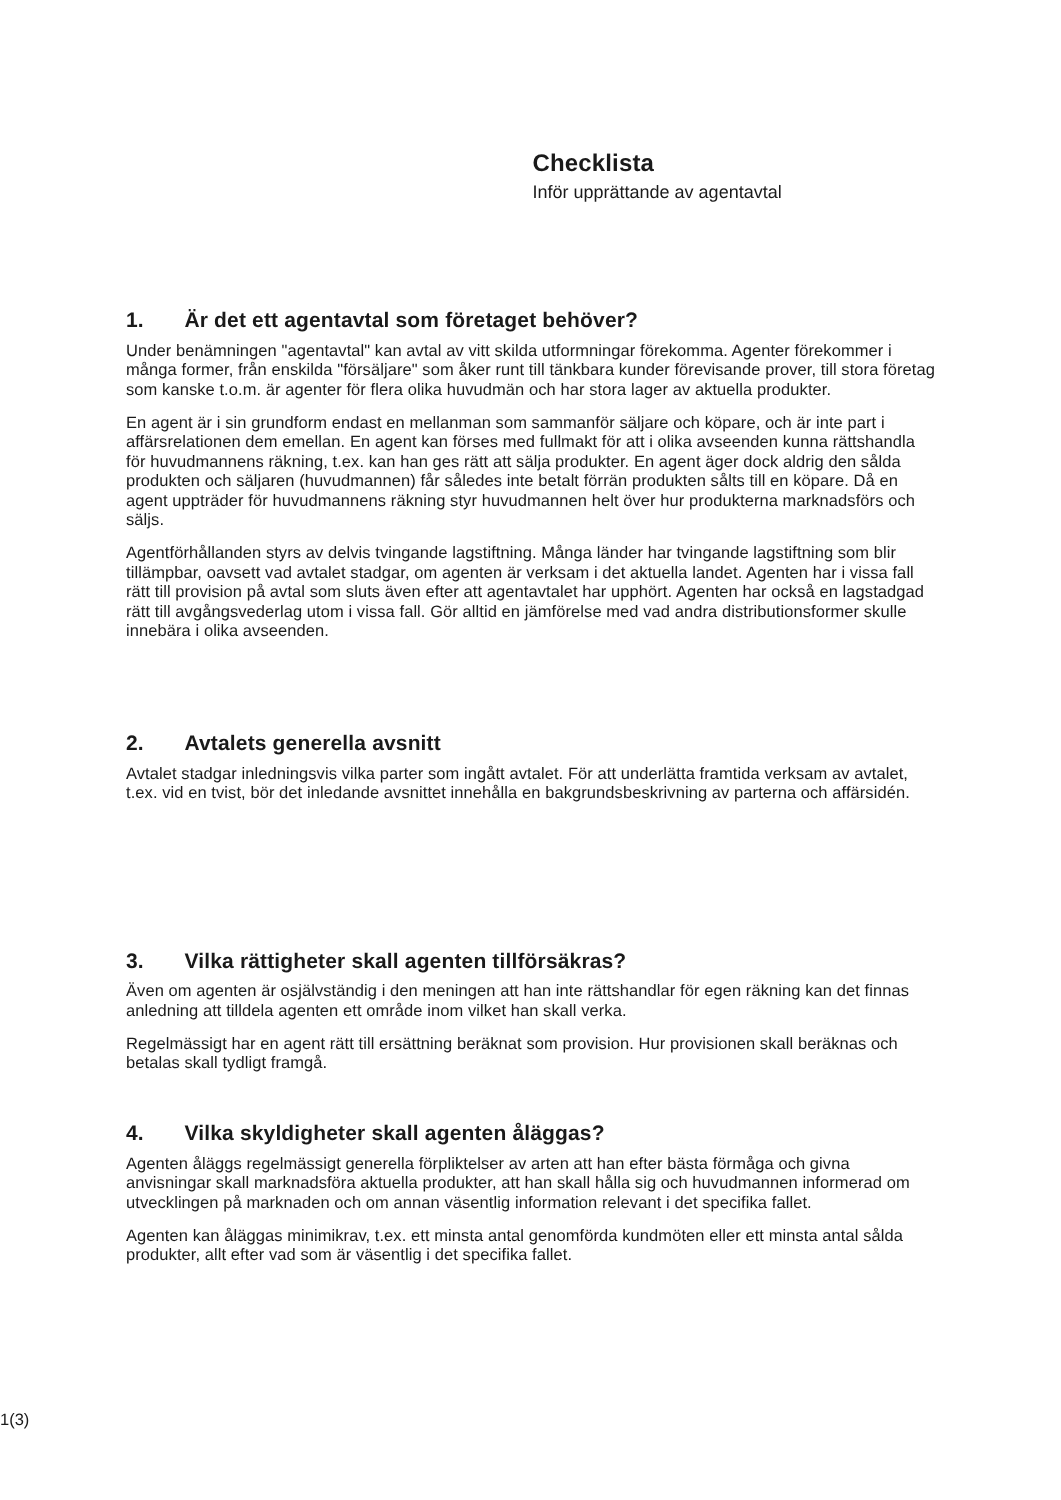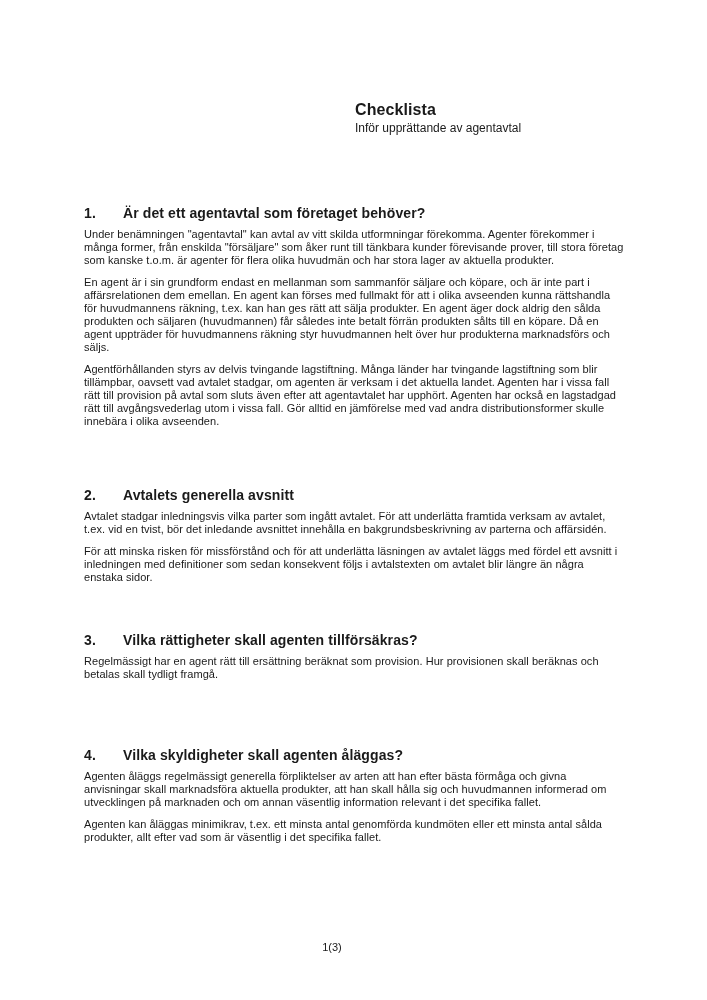--- a/index.html
+++ b/index.html
@@ -51,21 +51,20 @@
     margin: 0;
     letter-spacing: 0.05px;
   }
   .section p:first-of-type { margin-top: 7px; }
   .section p + p { margin-top: 9px; }
   .footer {
     position: absolute;
     left: 0;
     top: 941px;
     width: 664px;
-    text-align: center;
     font-size: 11px;
     line-height: 13px;
   }
   #sec-1 { top: 205px; }
   #sec-2 { top: 487px; }
   #sec-3 { top: 632px; }
   #sec-4 { top: 747px; }
 </style>
 </head>
 <body>
@@ -84,28 +83,28 @@
   <p>En agent är i sin grundform endast en mellanman som sammanför säljare och köpare, och är inte part i affärsrelationen dem emellan. En agent kan förses med fullmakt för att i olika avseenden kunna rättshandla för huvudmannens räkning, t.ex. kan han ges rätt att sälja produkter. En agent äger dock aldrig den sålda produkten och säljaren (huvudmannen) får således inte betalt förrän produkten sålts till en köpare. Då en agent uppträder för huvudmannens räkning styr huvudmannen helt över hur produkterna marknadsförs och säljs.</p>
   <p>Agentförhållanden styrs av delvis tvingande lagstiftning. Många länder har tvingande lagstiftning som blir tillämpbar, oavsett vad avtalet stadgar, om agenten är verksam i det aktuella landet. Agenten har i vissa fall rätt till provision på avtal som sluts även efter att agentavtalet har upphört. Agenten har också en lagstadgad rätt till avgångsvederlag utom i vissa fall. Gör alltid en jämförelse med vad andra distributionsformer skulle innebära i olika avseenden.</p>
 </section>
 
 <section class="section" id="sec-2">
   <div class="section-heading">
     <span class="section-number">2.</span>
     <span class="section-heading-text">Avtalets generella avsnitt</span>
   </div>
   <p>Avtalet stadgar inledningsvis vilka parter som ingått avtalet. För att underlätta framtida verksam av avtalet, t.ex. vid en tvist, bör det inledande avsnittet innehålla en bakgrundsbeskrivning av parterna och affärsidén.</p>
-  <p>För att minska risken för missförstånd och för att underlätta läsningen av avtalet läggs med fördel ett avsnitt i inledningen med definitioner som sedan konsekvent följs i avtalstexten om avtalet blir längre än några enstaka sidor.</p>
 </section>
 
 <section class="section" id="sec-3">
   <div class="section-heading">
     <span class="section-number">3.</span>
     <span class="section-heading-text">Vilka rättigheter skall agenten tillförsäkras?</span>
   </div>
+  <p>Även om agenten är osjälvständig i den meningen att han inte rättshandlar för egen räkning kan det finnas anledning att tilldela agenten ett område inom vilket han skall verka.</p>
   <p>Regelmässigt har en agent rätt till ersättning beräknat som provision. Hur provisionen skall beräknas och betalas skall tydligt framgå.</p>
 </section>
 
 <section class="section" id="sec-4">
   <div class="section-heading">
     <span class="section-number">4.</span>
     <span class="section-heading-text">Vilka skyldigheter skall agenten åläggas?</span>
   </div>
   <p>Agenten åläggs regelmässigt generella förpliktelser av arten att han efter bästa förmåga och givna anvisningar skall marknadsföra aktuella produkter, att han skall hålla sig och huvudmannen informerad om utvecklingen på marknaden och om annan väsentlig information relevant i det specifika fallet.</p>
   <p>Agenten kan åläggas minimikrav, t.ex. ett minsta antal genomförda kundmöten eller ett minsta antal sålda produkter, allt efter vad som är väsentlig i det specifika fallet.</p>

